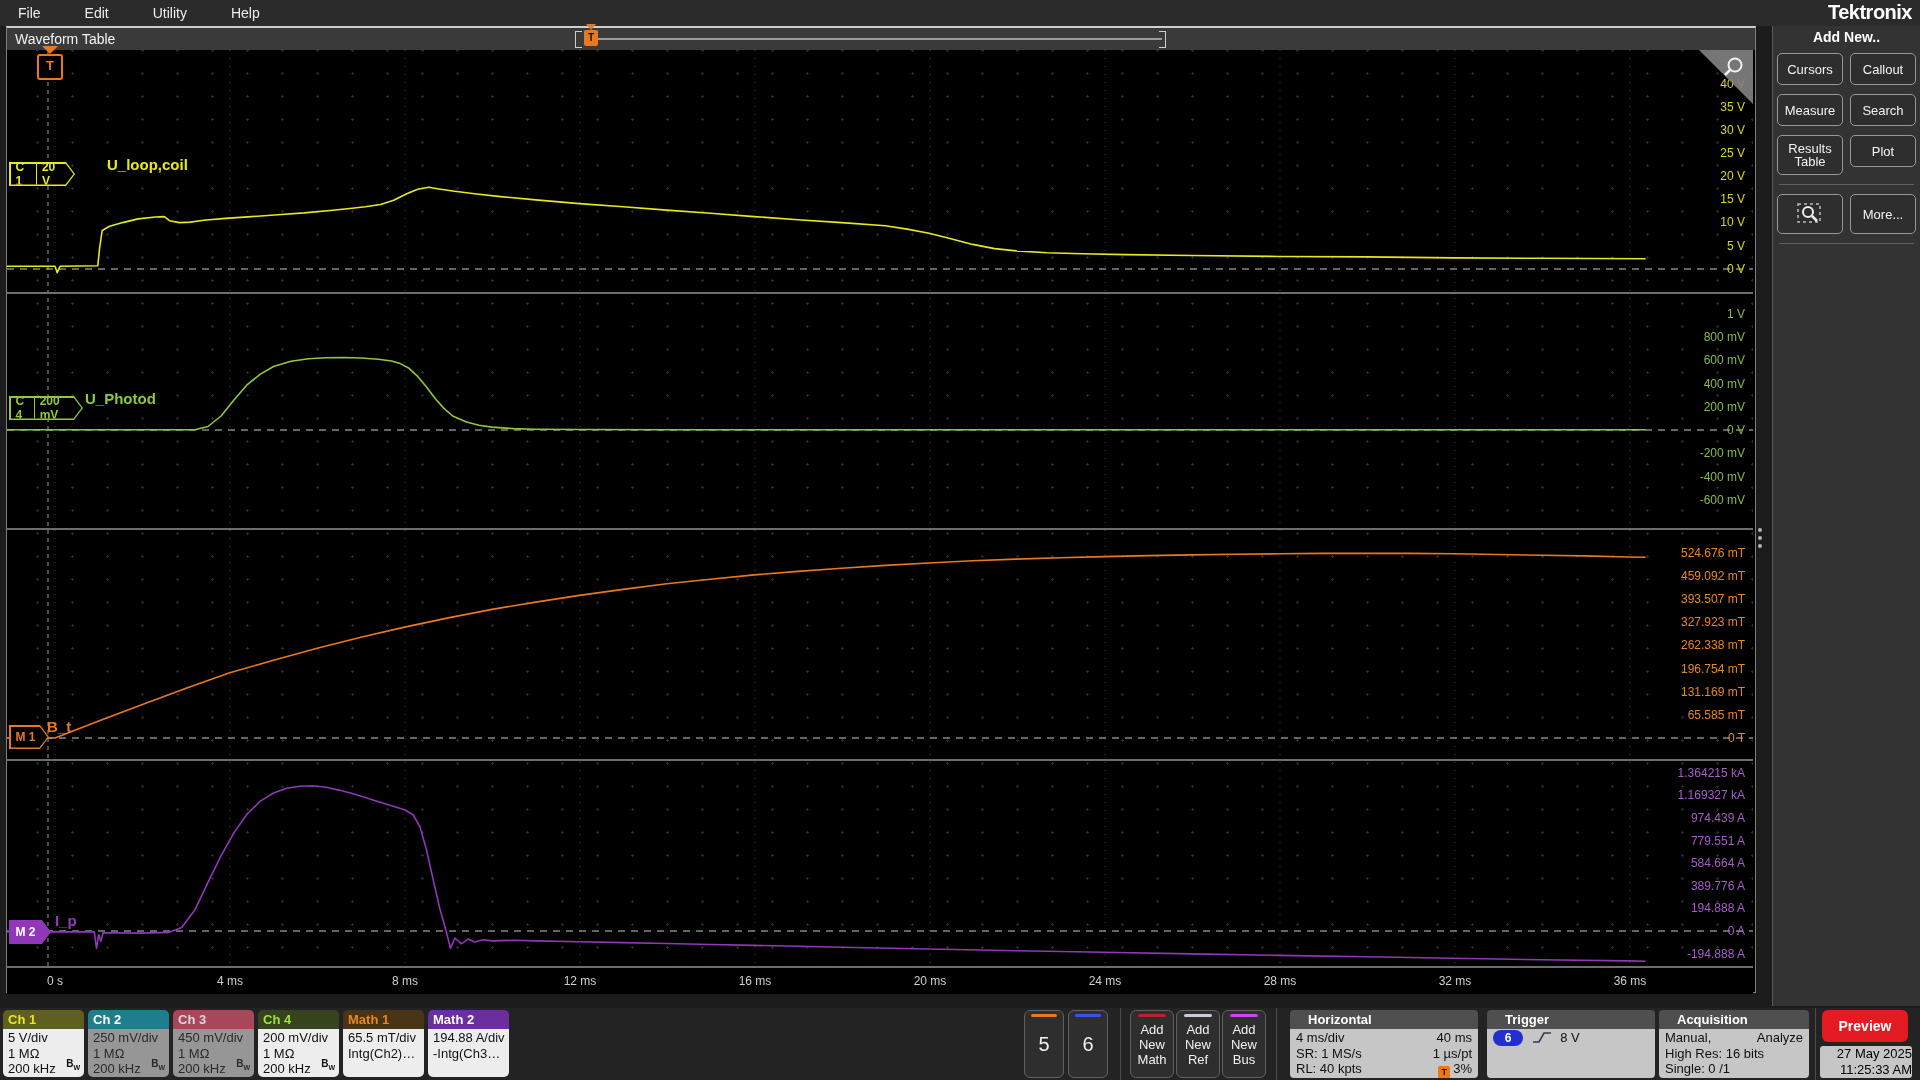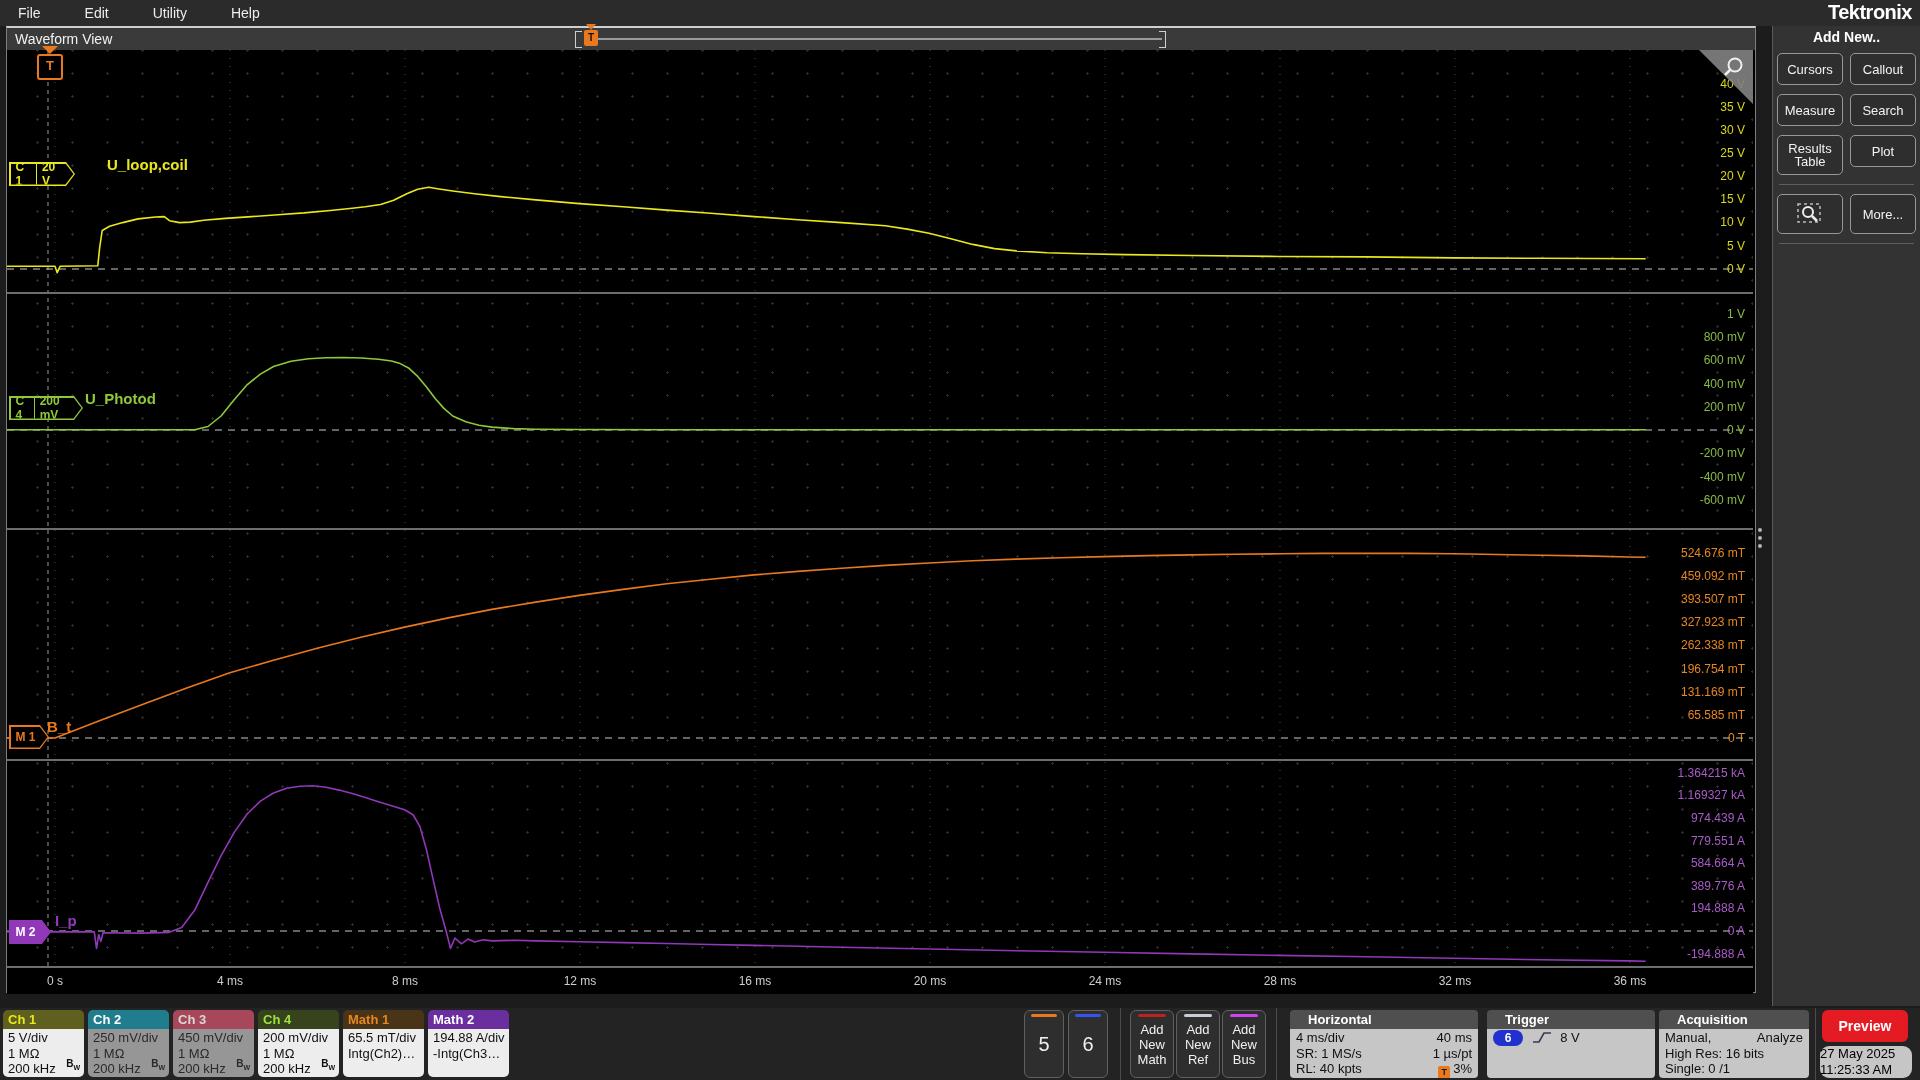--- a/index.html
+++ b/index.html
@@ -56,38 +56,38 @@
   .addbtn{position:absolute;top:2px;width:42px;height:66px;background:#2e2e2e;border:1px solid #606060;border-radius:6px;color:#f0f0f0;font-size:13px;line-height:15px;display:flex;align-items:center;justify-content:center;text-align:center;}
   .addbtn i{position:absolute;left:7px;right:7px;top:3px;height:3px;border-radius:2px;}
   .vsep{position:absolute;top:0;width:1px;height:72px;background:#4c4c4c;}
   .ipanel{position:absolute;top:2px;border-radius:4px;overflow:hidden;font-size:13px;color:#101010;}
   .ipanel .ph{background:#4f4f4f;color:#fff;font-weight:bold;height:19px;line-height:19px;padding-left:18px;}
   .ipanel .pb{background:#c6c6c6;height:48px;padding:1px 6px 0 6px;line-height:15.5px;}
   .hrow{display:flex;justify-content:space-between;}
   .trigpill{display:inline-block;min-width:24px;background:#2230cf;color:#fff;font-weight:bold;font-size:12px;text-align:center;border-radius:9px;line-height:16px;padding:0 3px;}
   .tico{display:inline-block;width:12px;height:13px;background:#e8791f;color:#1a1a1a;font-size:9px;font-weight:bold;text-align:center;line-height:13px;border-radius:2px;vertical-align:-2px;margin-right:3px;}
   .preview{position:absolute;left:1822px;top:2px;width:86px;height:32px;background:#e51b24;border-radius:6px;color:#fff;font-weight:bold;font-size:14px;display:flex;align-items:center;justify-content:center;}
-  .datetime{position:absolute;left:1820px;top:38px;width:92px;height:32px;background:#c6c6c6;border-radius:9px;color:#000;font-size:13px;line-height:16px;text-align:left;}
+  .datetime{position:absolute;left:1820px;top:38px;width:92px;height:32px;background:#c6c6c6;border-radius:3px;color:#000;font-size:13px;line-height:16px;text-align:right;}
 </style>
 </head>
 <body>
 
 <div class="menubar">
   <div id="menu-items" style="display:flex;gap:44px;">
       <div class="menu-item">File</div>
       <div class="menu-item">Edit</div>
       <div class="menu-item">Utility</div>
       <div class="menu-item">Help</div>
     </div>
   <div class="logo">Tektronix</div>
 </div>
 
 <div class="wfview">
   <div class="wf-titlebar">
-    <span>Waveform View</span>
+    <span>Waveform Table</span>
     <div class="ovbar">
       <div class="ov-brl"></div>
       <div class="ov-line"></div>
       <div class="ov-t">T</div>
       <div class="ov-brr"></div>
     </div>
   </div>
   <div class="plot" id="plot">
     <svg id="plot-svg" width="1746" height="916">
         <line x1="48" y1="0" x2="48" y2="916" stroke="#4d4d4d" stroke-width="1" stroke-dasharray="1 7"></line>

